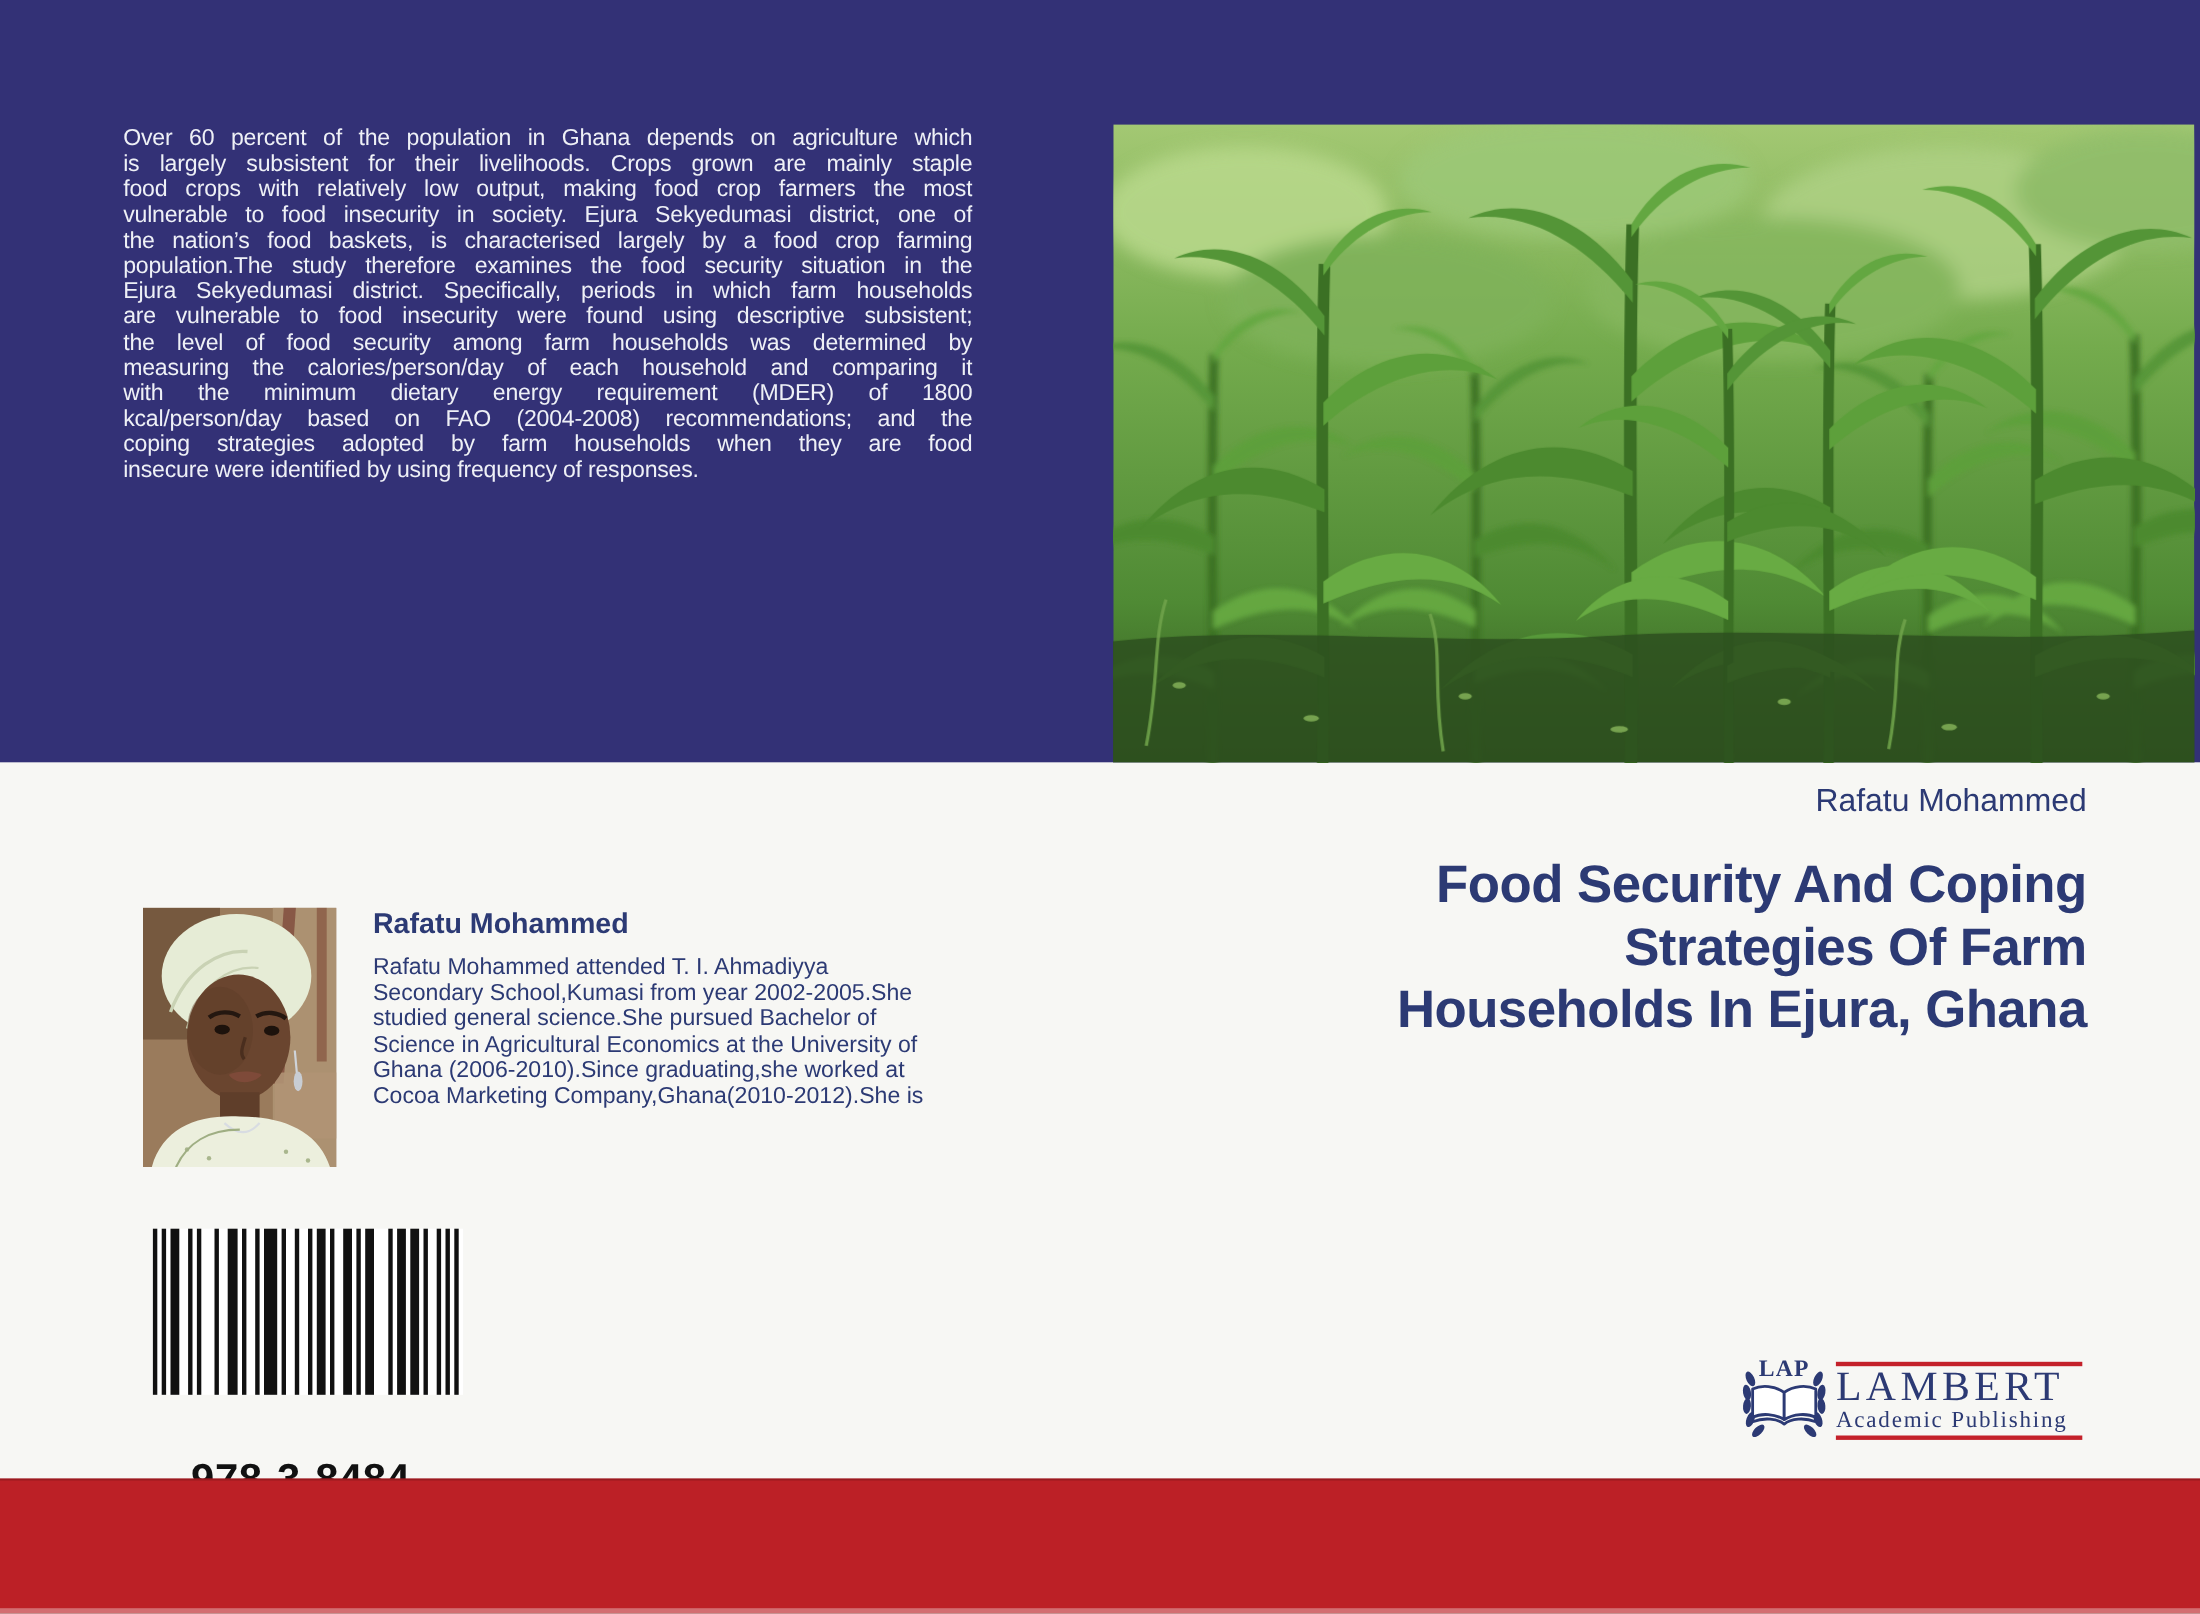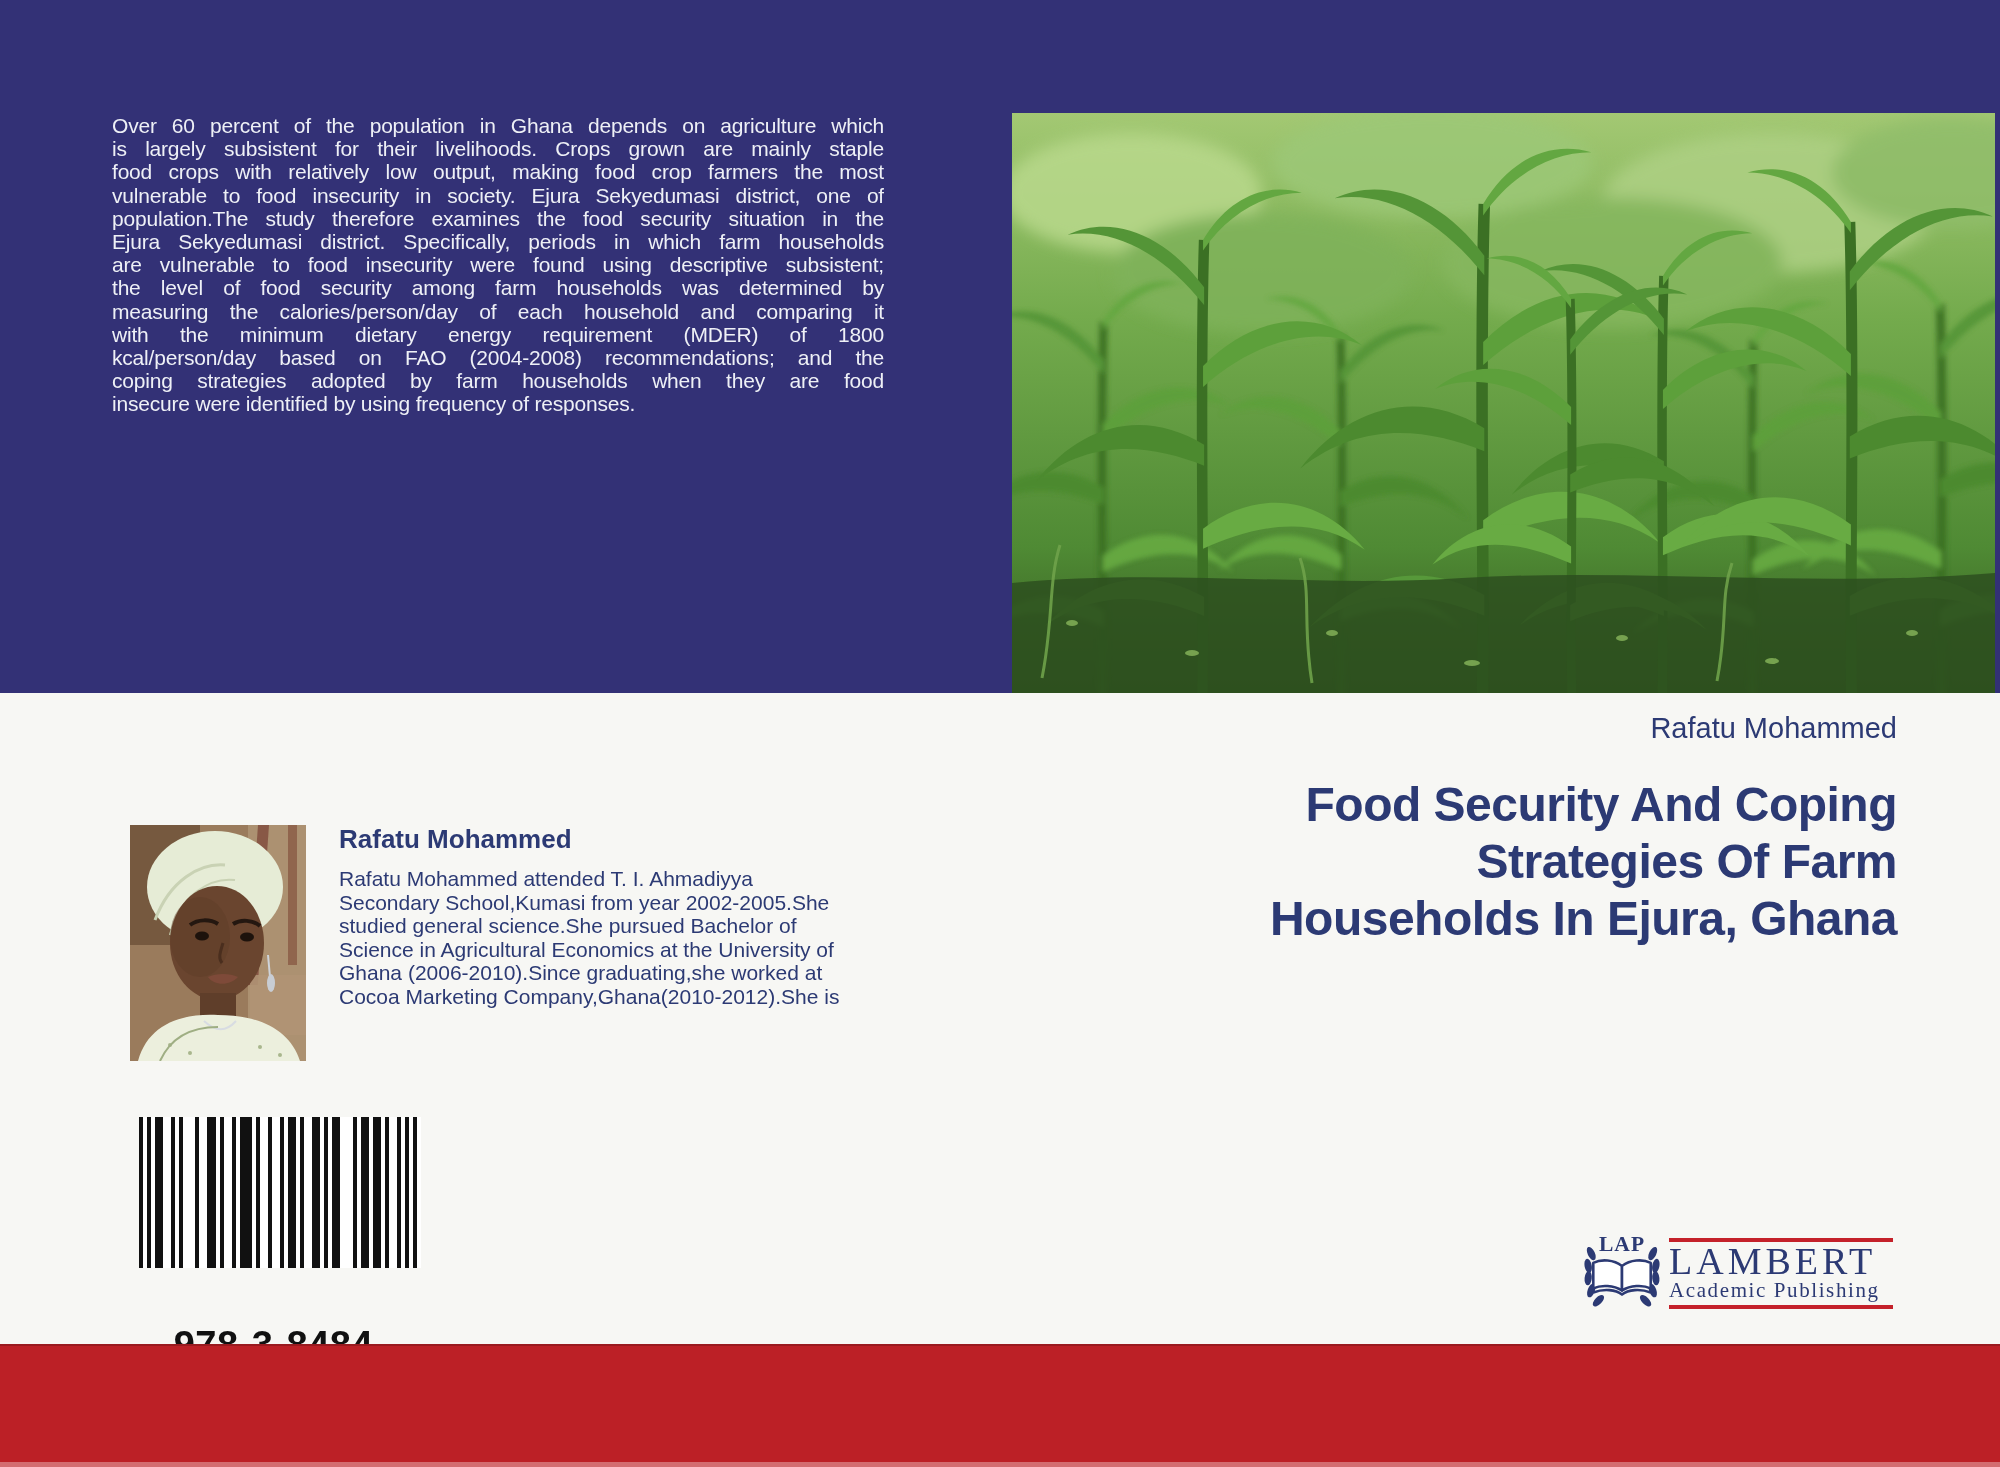--- a/index.html
+++ b/index.html
@@ -64,20 +64,21 @@
 
 <div class="cover">
 
   <div class="top-panel"></div>
 
   <div class="blurb">
       <div class="blurb-line">Over 60 percent of the population in Ghana depends on agriculture which</div>
       <div class="blurb-line">is largely subsistent for their livelihoods. Crops grown are mainly staple</div>
       <div class="blurb-line">food crops with relatively low output, making food crop farmers the most</div>
       <div class="blurb-line">vulnerable to food insecurity in society. Ejura Sekyedumasi district, one of</div>
+      <div class="blurb-line">the nation’s food baskets, is characterised largely by a food crop farming</div>
       <div class="blurb-line">population.The study therefore examines the food security situation in the</div>
       <div class="blurb-line">Ejura Sekyedumasi district. Specifically, periods in which farm households</div>
       <div class="blurb-line">are vulnerable to food insecurity were found using descriptive subsistent;</div>
       <div class="blurb-line">the level of food security among farm households was determined by</div>
       <div class="blurb-line">measuring the calories/person/day of each household and comparing it</div>
       <div class="blurb-line">with the minimum dietary energy requirement (MDER) of 1800</div>
       <div class="blurb-line">kcal/person/day based on FAO (2004-2008) recommendations; and the</div>
       <div class="blurb-line">coping strategies adopted by farm households when they are food</div>
       <div class="blurb-line">insecure were identified by using frequency of responses.</div>
     </div>

